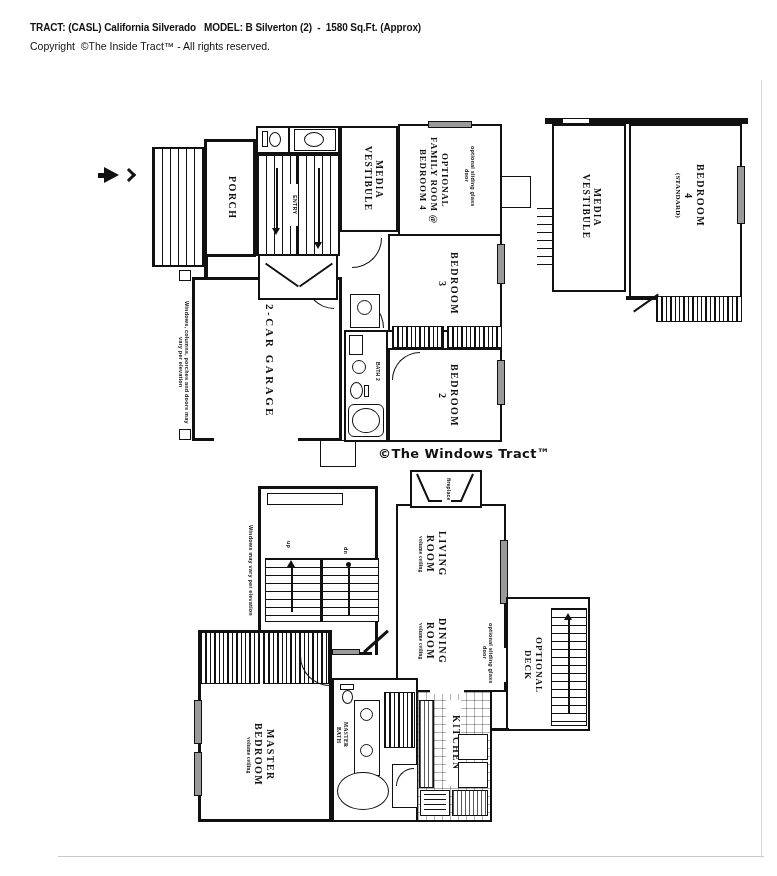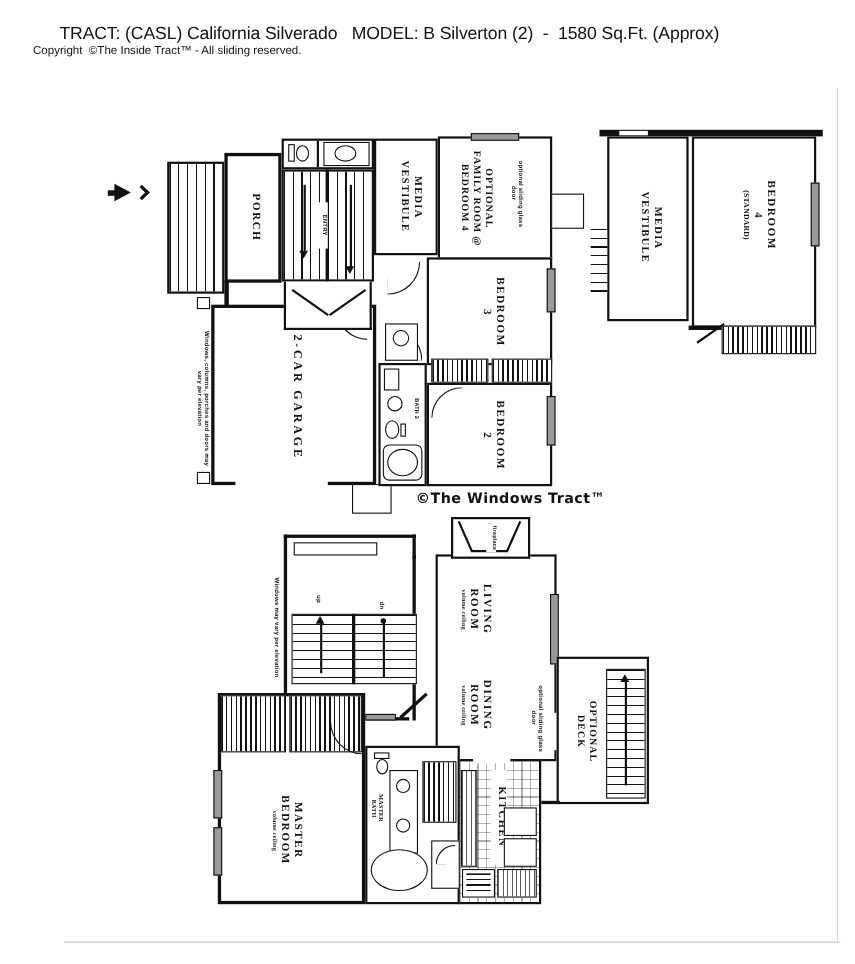--- a/index.html
+++ b/index.html
@@ -18,22 +18,22 @@
   .tile { background-image:repeating-linear-gradient(90deg,rgba(0,0,0,.30) 0 1px,transparent 1px 8px),
                            repeating-linear-gradient(180deg,rgba(0,0,0,.30) 0 1px,transparent 1px 8px); }
   .dashh { background-image:repeating-linear-gradient(180deg,#111 0 1px,transparent 1px 5px); }
   .win { background:#9a9a9a; border:1px solid #111; }
   .vl { writing-mode:vertical-rl; font-weight:700; letter-spacing:1.5px; font-size:10px;
         text-align:center; line-height:1.2; display:block; }
   .vl .sub { font-size:5.5px; letter-spacing:.2px; }
   .note { writing-mode:vertical-rl; font-weight:700; font-size:6px; letter-spacing:.2px;
           line-height:1.15; text-align:center; font-family:"Liberation Sans", sans-serif; }
   .chip { background:#fff; }
-  .hdrT { font-family:"Liberation Sans", sans-serif; font-weight:400; font-size:16px;
-          letter-spacing:-.1px; white-space:pre;margin-left:24px; }
+  .hdrT { font-family:"Liberation Sans", sans-serif; font-weight:700; font-size:10px;
+          letter-spacing:-.1px; white-space:pre; }
   .hdrC { font-family:"Liberation Sans", sans-serif; font-size:10.5px; white-space:pre; }
   .wm { font-family:"DejaVu Sans", sans-serif; font-weight:700; font-size:13px; letter-spacing:.4px; }
   .arcTL { border-top:1.4px solid #111; border-left:1.4px solid #111; border-top-left-radius:100%; }
   .arcTR { border-top:1.4px solid #111; border-right:1.4px solid #111; border-top-right-radius:100%; }
   .arcBL { border-bottom:1.4px solid #111; border-left:1.4px solid #111; border-bottom-left-radius:100%; }
   .arcBR { border-bottom:1.4px solid #111; border-right:1.4px solid #111; border-bottom-right-radius:100%; }
   .triD { width:0; height:0; border-left:4px solid transparent; border-right:4px solid transparent; border-top:7px solid #111; }
   .triU { width:0; height:0; border-left:4px solid transparent; border-right:4px solid transparent; border-bottom:7px solid #111; }
   .triR { width:0; height:0; border-top:8px solid transparent; border-bottom:8px solid transparent; border-left:15px solid #111; }
   .chev { width:10px; height:10px; border-top:3px solid #111; border-right:3px solid #111; transform:rotate(45deg); }
@@ -42,21 +42,21 @@
 </head>
 <body>
 
 <div class="page">
 
   <div class="abs" style="left:58px;top:856px;width:706px;height:1px;background:#c9c9c9;"></div>
   <div class="abs" style="left:761px;top:80px;width:1px;height:778px;background:#d9d9d9;"></div>
 
   <div>
     <div class="abs hdrT" style="left:30px;top:22px;">TRACT: (CASL) California Silverado   MODEL: B Silverton (2)  -  1580 Sq.Ft. (Approx)</div>
-    <div class="abs hdrC" style="left:30px;top:40px;">Copyright  ©The Inside Tract™ - All sliding reserved.</div>
+    <div class="abs hdrC" style="left:30px;top:40px;">Copyright  ©The Inside Tract™ - All rights reserved.</div>
   </div>
 
   <div>
 
     <div class="abs b3" style="left:192px;top:277px;width:150px;height:164px;"></div>
     <div class="abs vl" style="left:258px;top:288px;width:18px;height:146px;font-size:11px;letter-spacing:2.5px;">2-CAR GARAGE</div>
     <div class="abs b1" style="left:179px;top:270px;width:12px;height:11px;"></div>
     <div class="abs b1" style="left:179px;top:429px;width:12px;height:11px;"></div>
     <div class="abs" style="left:214px;top:437px;width:84px;height:6px;background:#fff;"></div>
     <div class="abs b1" style="left:320px;top:440px;width:36px;height:27px;"></div>

